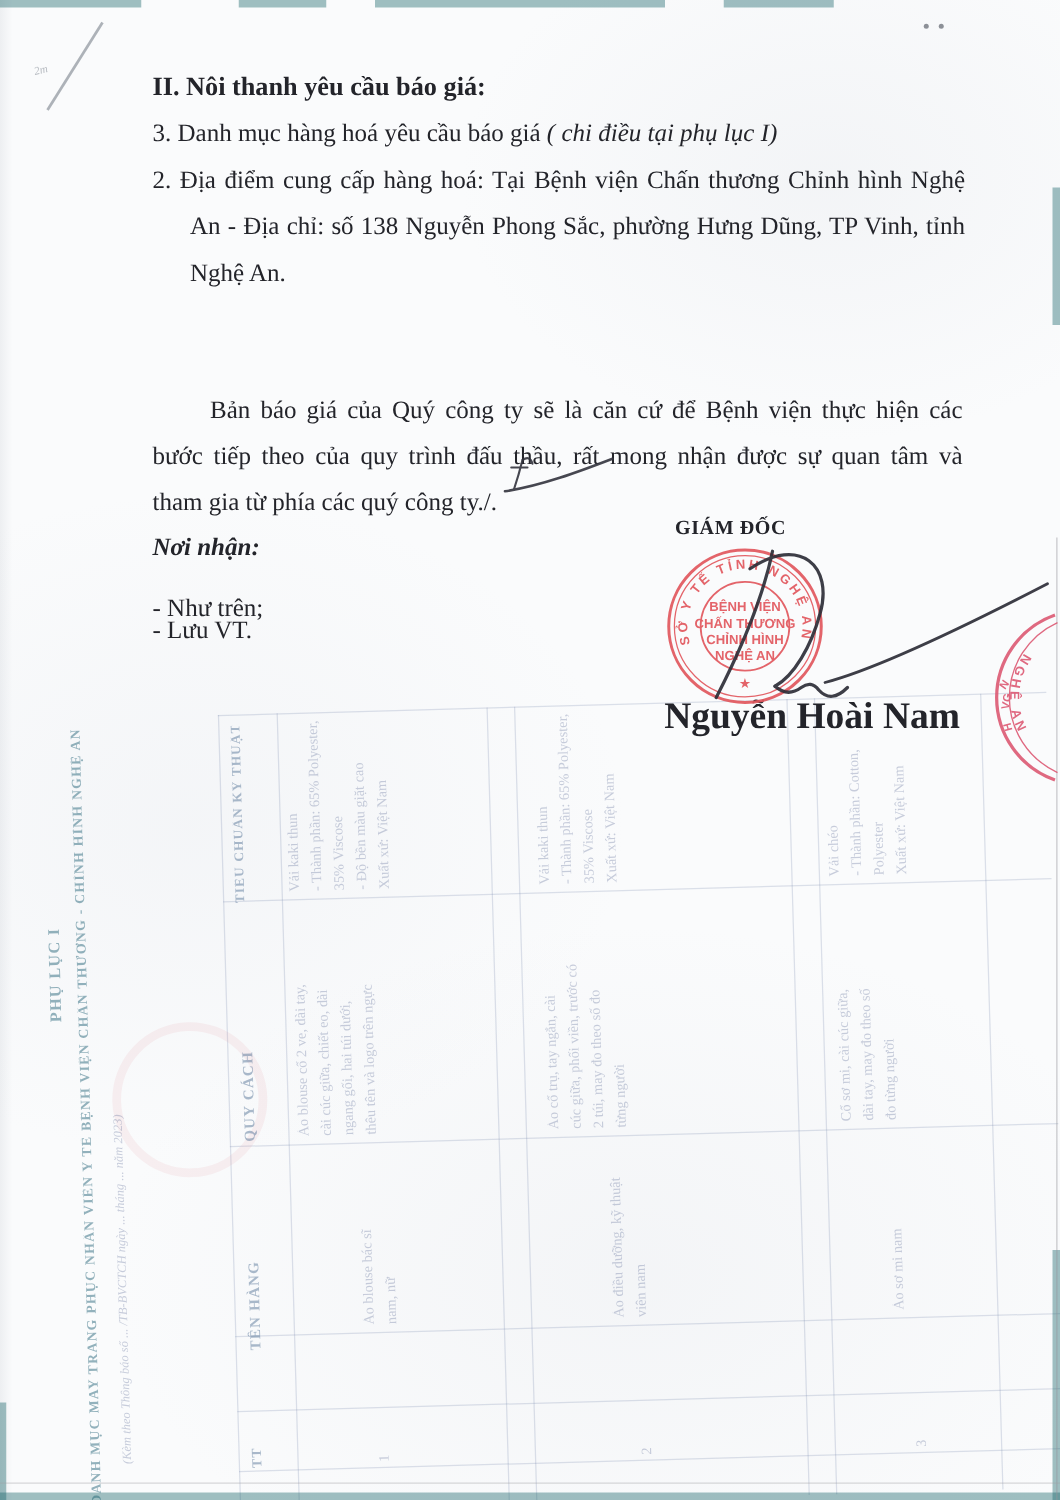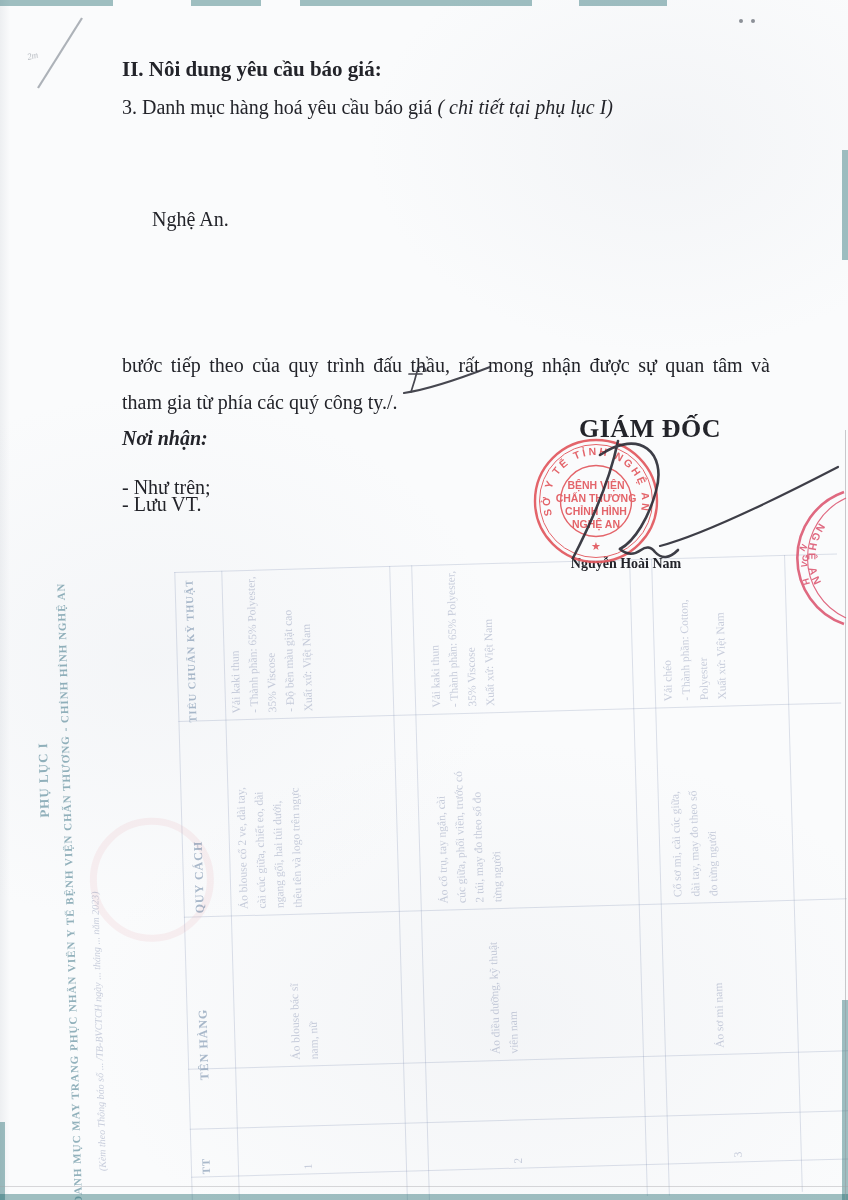--- a/index.html
+++ b/index.html
@@ -107,45 +107,48 @@
   <div style="position:absolute;left:845px;top:430px;width:1px;height:770px;background:rgba(150,150,156,.5)"></div>
   <div style="position:absolute;left:0;top:1186px;width:848px;height:1px;background:rgba(160,160,166,.4)"></div>
 
   <svg width="120" height="100" style="left:10px;top:5px">
     <line x1="28" y1="83" x2="72" y2="13" stroke="#9aa0a8" stroke-width="2.2" opacity=".8"></line>
     <text x="18" y="55" font-size="9" fill="#9aa0a8" opacity=".7" font-style="italic" transform="rotate(-14 18 55)">2m</text>
   </svg>
   <div class="dot" style="left:739px;top:19px"></div>
   <div class="dot" style="left:751px;top:19px"></div>
 
-  <div class="line b" style="left:122px;top:57px;font-size:21px">II. Nôi dung yêu cầu báo giá:</div>
+  <div class="line b" style="left:122px;top:57px;font-size:21px">II. Nôi thanh yêu cầu báo giá:</div>
 
-  <div class="line" style="left:122px;top:96px"><span>3. Danh mục hàng hoá yêu cầu báo giá </span><span class="it">( chi tiết tại phụ lục I)</span></div>
+  <div class="line" style="left:122px;top:96px"><span>3. Danh mục hàng hoá yêu cầu báo giá </span><span class="it">( chi điều tại phụ lục I)</span></div>
 
+  <div class="line jline" style="left:122px;top:133px;width:650px">2. Địa điểm cung cấp hàng hoá: Tại Bệnh viện Chấn thương Chỉnh hình Nghệ</div>
+  <div class="line jline" style="left:152px;top:170px;width:620px">An - Địa chỉ: số 138 Nguyễn Phong Sắc, phường Hưng Dũng, TP Vinh, tỉnh</div>
   <div class="line" style="left:152px;top:208px">Nghệ An.</div>
 
 
+  <div class="line jline" style="left:168px;top:317px;width:602px">Bản báo giá của Quý công ty sẽ là căn cứ để Bệnh viện thực hiện các</div>
   <div class="line" style="left:122px;top:391px">tham gia từ phía các quý công ty./.</div>
   <div class="line jline" style="left:122px;top:354px;width:648px">bước tiếp theo của quy trình đấu thầu, rất mong nhận được sự quan tâm và</div>
 
   <svg width="100" height="36" style="left:398px;top:362px">
     <g stroke="#33343e" fill="none" stroke-width="1.7" stroke-linecap="round" opacity=".9">
       <path d="M 20,6 C 18,14 15,24 13,30"></path>
       <path d="M 11,12 h 13"></path>
       <path d="M 20,6 q 6,-4 8,3"></path>
       <path d="M 6,31 C 34,27 66,15 92,5" stroke-width="2.1"></path>
     </g>
   </svg>
 
   <div class="line b it" style="left:122px;top:427px">Nơi nhận:</div>
   <div class="line" style="left:122px;top:476px">- Như trên;</div>
   <div class="line" style="left:122px;top:493px">- Lưu VT.</div>
 
-  <div class="line b" style="left:540px;top:414px;width:220px;text-align:center;font-size:26px;letter-spacing:.5px">GIÁM ĐỐC</div>
-  <div class="line b" style="left:496px;top:556px;width:260px;text-align:center;font-size:14px">Nguyễn Hoài Nam</div>
+  <div class="line b" style="left:540px;top:414px;width:220px;text-align:left;font-size:16px;letter-spacing:.5px">GIÁM ĐỐC</div>
+  <div class="line b" style="left:508px;top:556px;width:260px;text-align:right;font-size:30px">Nguyễn Hoài Nam</div>
 
   <svg width="130" height="130" style="left:531px;top:436px;z-index:3;opacity:.92" viewBox="0 0 130 130">
     <defs>
       <path id="ringArc" d="M 23.3,84.4 A 46,46 0 1 1 106.7,84.4" fill="none"></path>
     </defs>
     <g stroke="#e2585e" fill="none">
       <circle cx="65" cy="65" r="61" stroke-width="2.4"></circle>
       <circle cx="65" cy="65" r="56.5" stroke-width="1"></circle>
       <circle cx="65" cy="65" r="35.5" stroke-width="1.4"></circle>
     </g>

